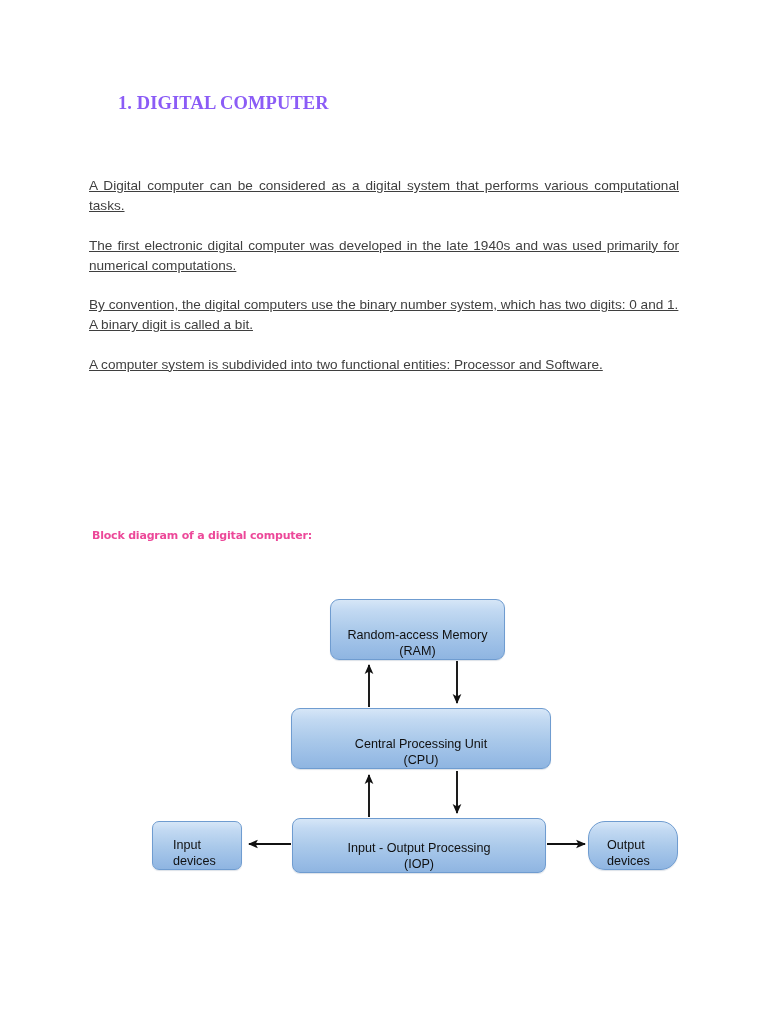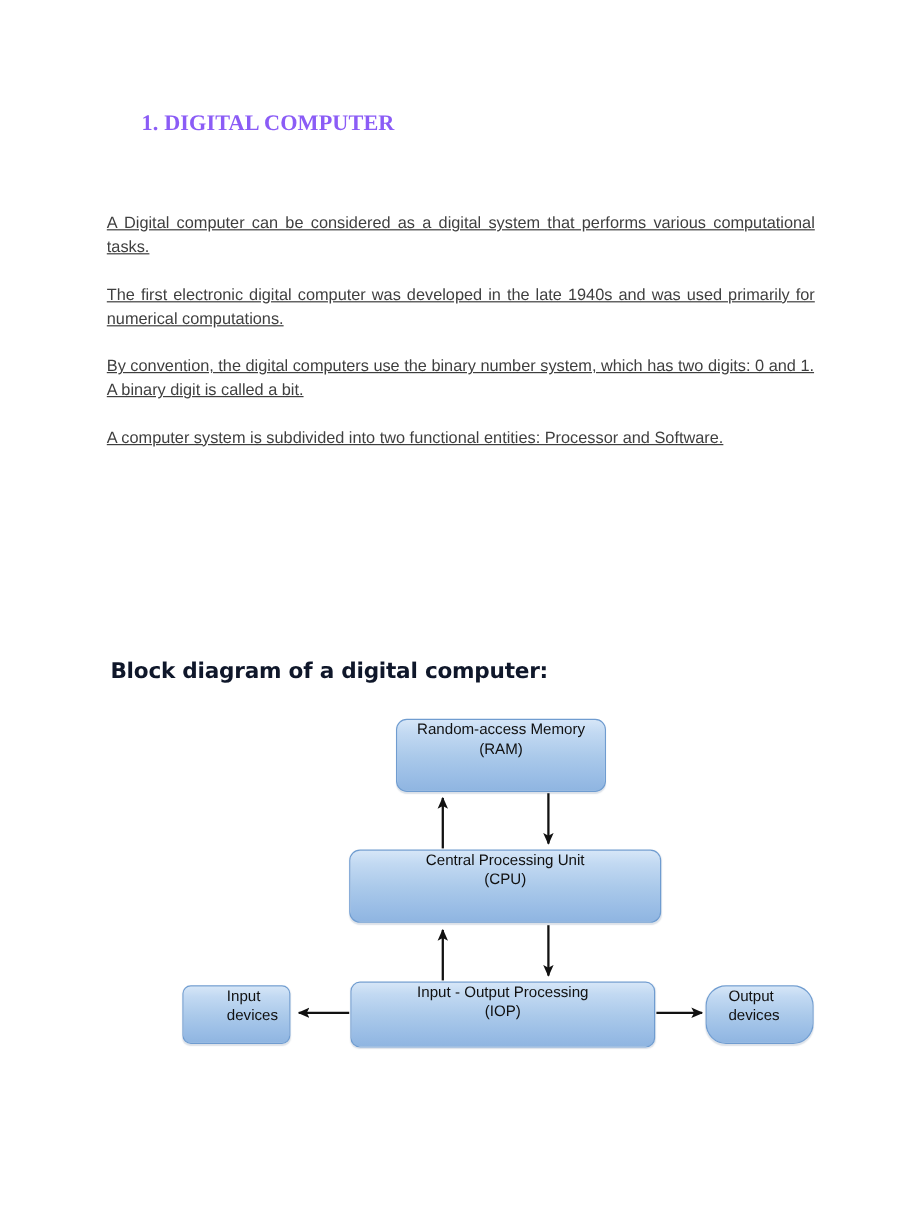--- a/index.html
+++ b/index.html
@@ -53,25 +53,25 @@
   }
   .para.no-justify {
     text-align: left;
   }
   .para:last-child { margin-bottom: 0; }
 
   
   .diagram-caption {
     position: absolute;
     left: 92px;
-    top: 549px;
+    top: 529px;
     font-family: "DejaVu Sans", sans-serif;
-    font-size: 18px;
+    font-size: 11px;
     font-weight: bold;
-    color: #0f172a;
+    color: #ec4899;
     letter-spacing: -0.2px;
     white-space: nowrap;
   }
 
   
   .diagram {
     position: absolute;
     left: 0;
     top: 0;
     width: 768px;
@@ -85,38 +85,38 @@
     box-sizing: border-box;
     border: 1px solid #6f9cd0;
     border-radius: 9px;
     background: linear-gradient(to bottom,
         #d6e6f7 0%,
         #c2d9f2 18%,
         #aac9ea 52%,
         #9bbee6 78%,
         #8fb5e1 100%);
     display: flex;
-    align-items: flex-start;
+    align-items: flex-end;
     justify-content: center;
     text-align: center;
     color: #101010;
     font-family: "Liberation Sans", sans-serif;
     font-size: 12.6px;
     line-height: 16px;
     box-shadow: 0 1px 1px rgba(60,90,130,0.18);
   }
   .node .node-label { display: block; }
 
   #node-ram   { left: 330px; top: 599px; width: 175px; height: 61px; }
   #node-cpu   { left: 291px; top: 708px; width: 260px; height: 61px; }
   #node-iop   { left: 292px; top: 818px; width: 254px; height: 55px;
                 border-radius: 8px; }
   #node-input { left: 152px; top: 821px; width: 90px;  height: 49px;
                 border-radius: 7px; justify-content: flex-start;
-                padding-left: 36px; text-align: left; }
+                padding-left: 20px; text-align: left; }
   #node-output{ left: 588px; top: 821px; width: 90px;  height: 49px;
                 border-radius: 17px; justify-content: flex-start;
                 padding-left: 18px; text-align: left; }
 
   .arrow-svg {
     position: absolute;
     left: 0; top: 0;
     width: 768px; height: 1024px;
     overflow: visible;
   }

